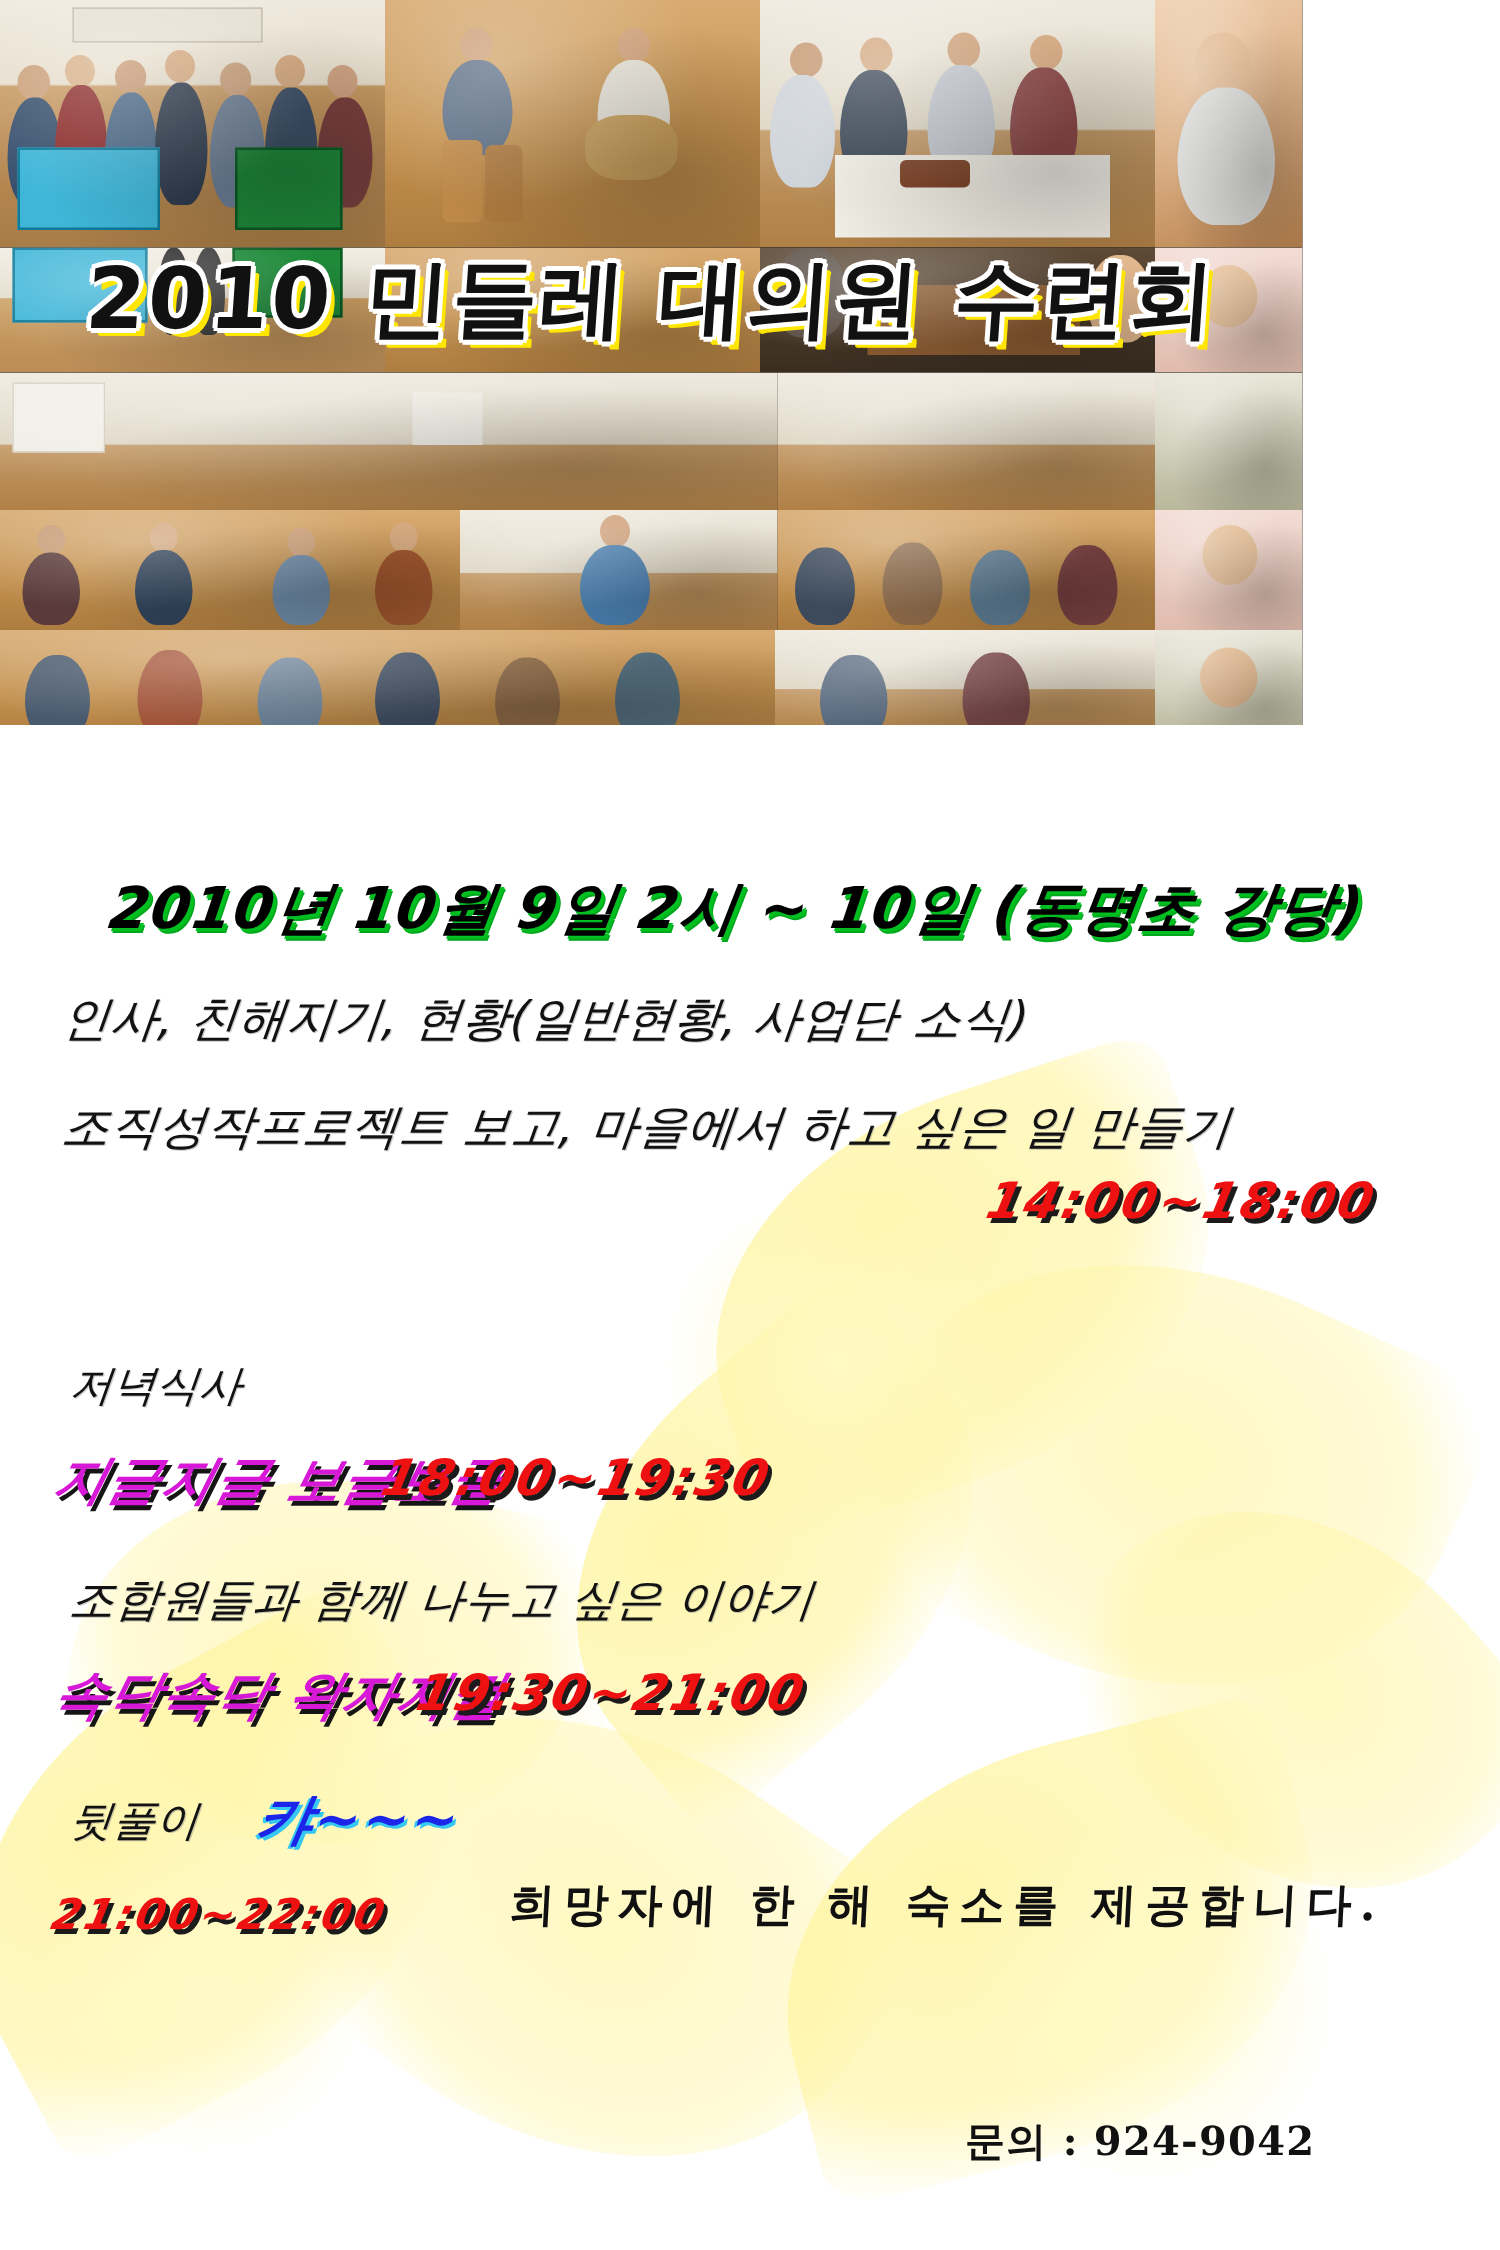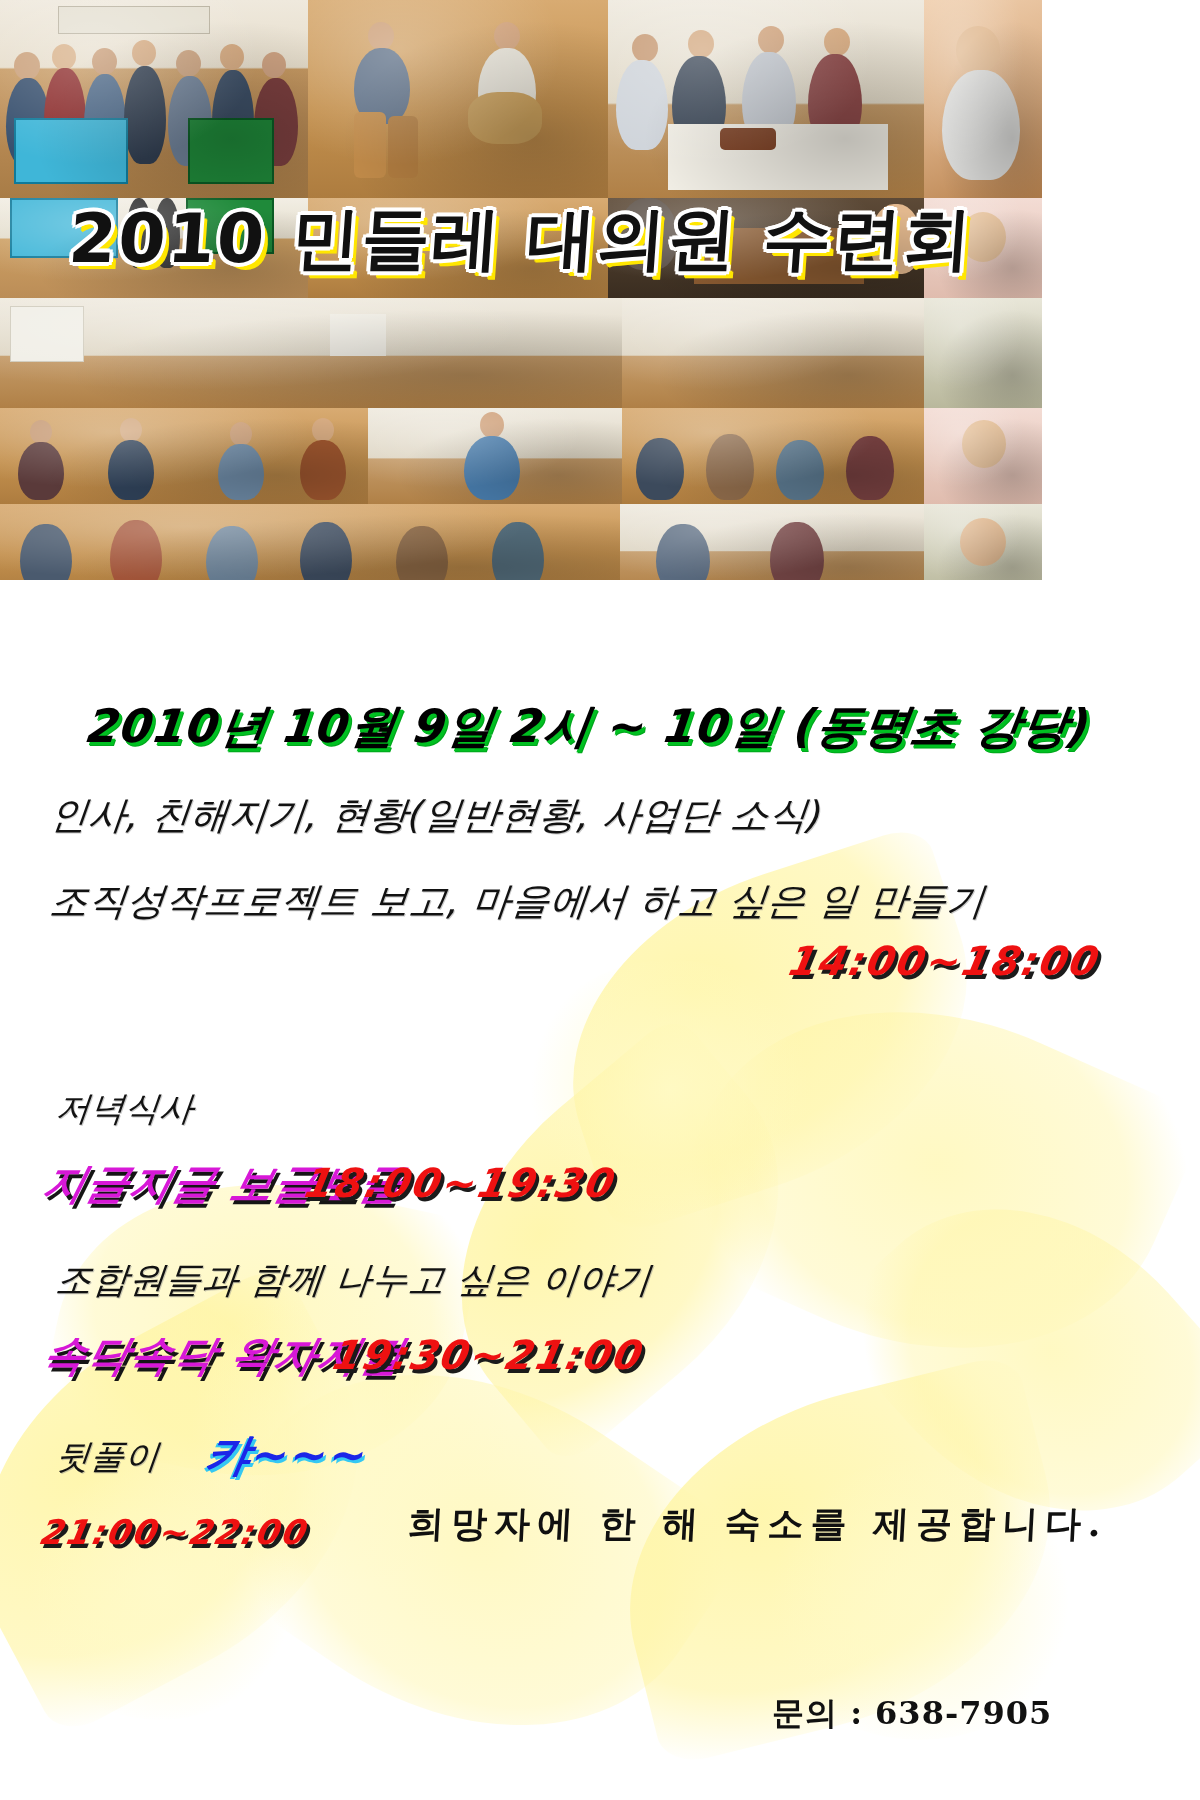--- a/index.html
+++ b/index.html
@@ -338,16 +338,16 @@
     <div class="line body-line bl-share">조합원들과 함께 나누고 싶은 이야기</div>
     <div class="line magenta mg2">속닥속닥 왁자지껄</div>
     <div class="line time-red tr3">19:30~21:00</div>
 
     <div class="line body-line bl-after">뒷풀이</div>
     <div class="line scribble">캬~~~</div>
     <div class="line time-red tr4">21:00~22:00</div>
 
     <div class="line lodging">희망자에 한 해 숙소를 제공합니다.</div>
 
-    <div class="line contact">문의 : 638-7905</div>
+    <div class="line contact">문의 : 924-9042</div>
   </div>
 
 </div>
 
 </body></html>

